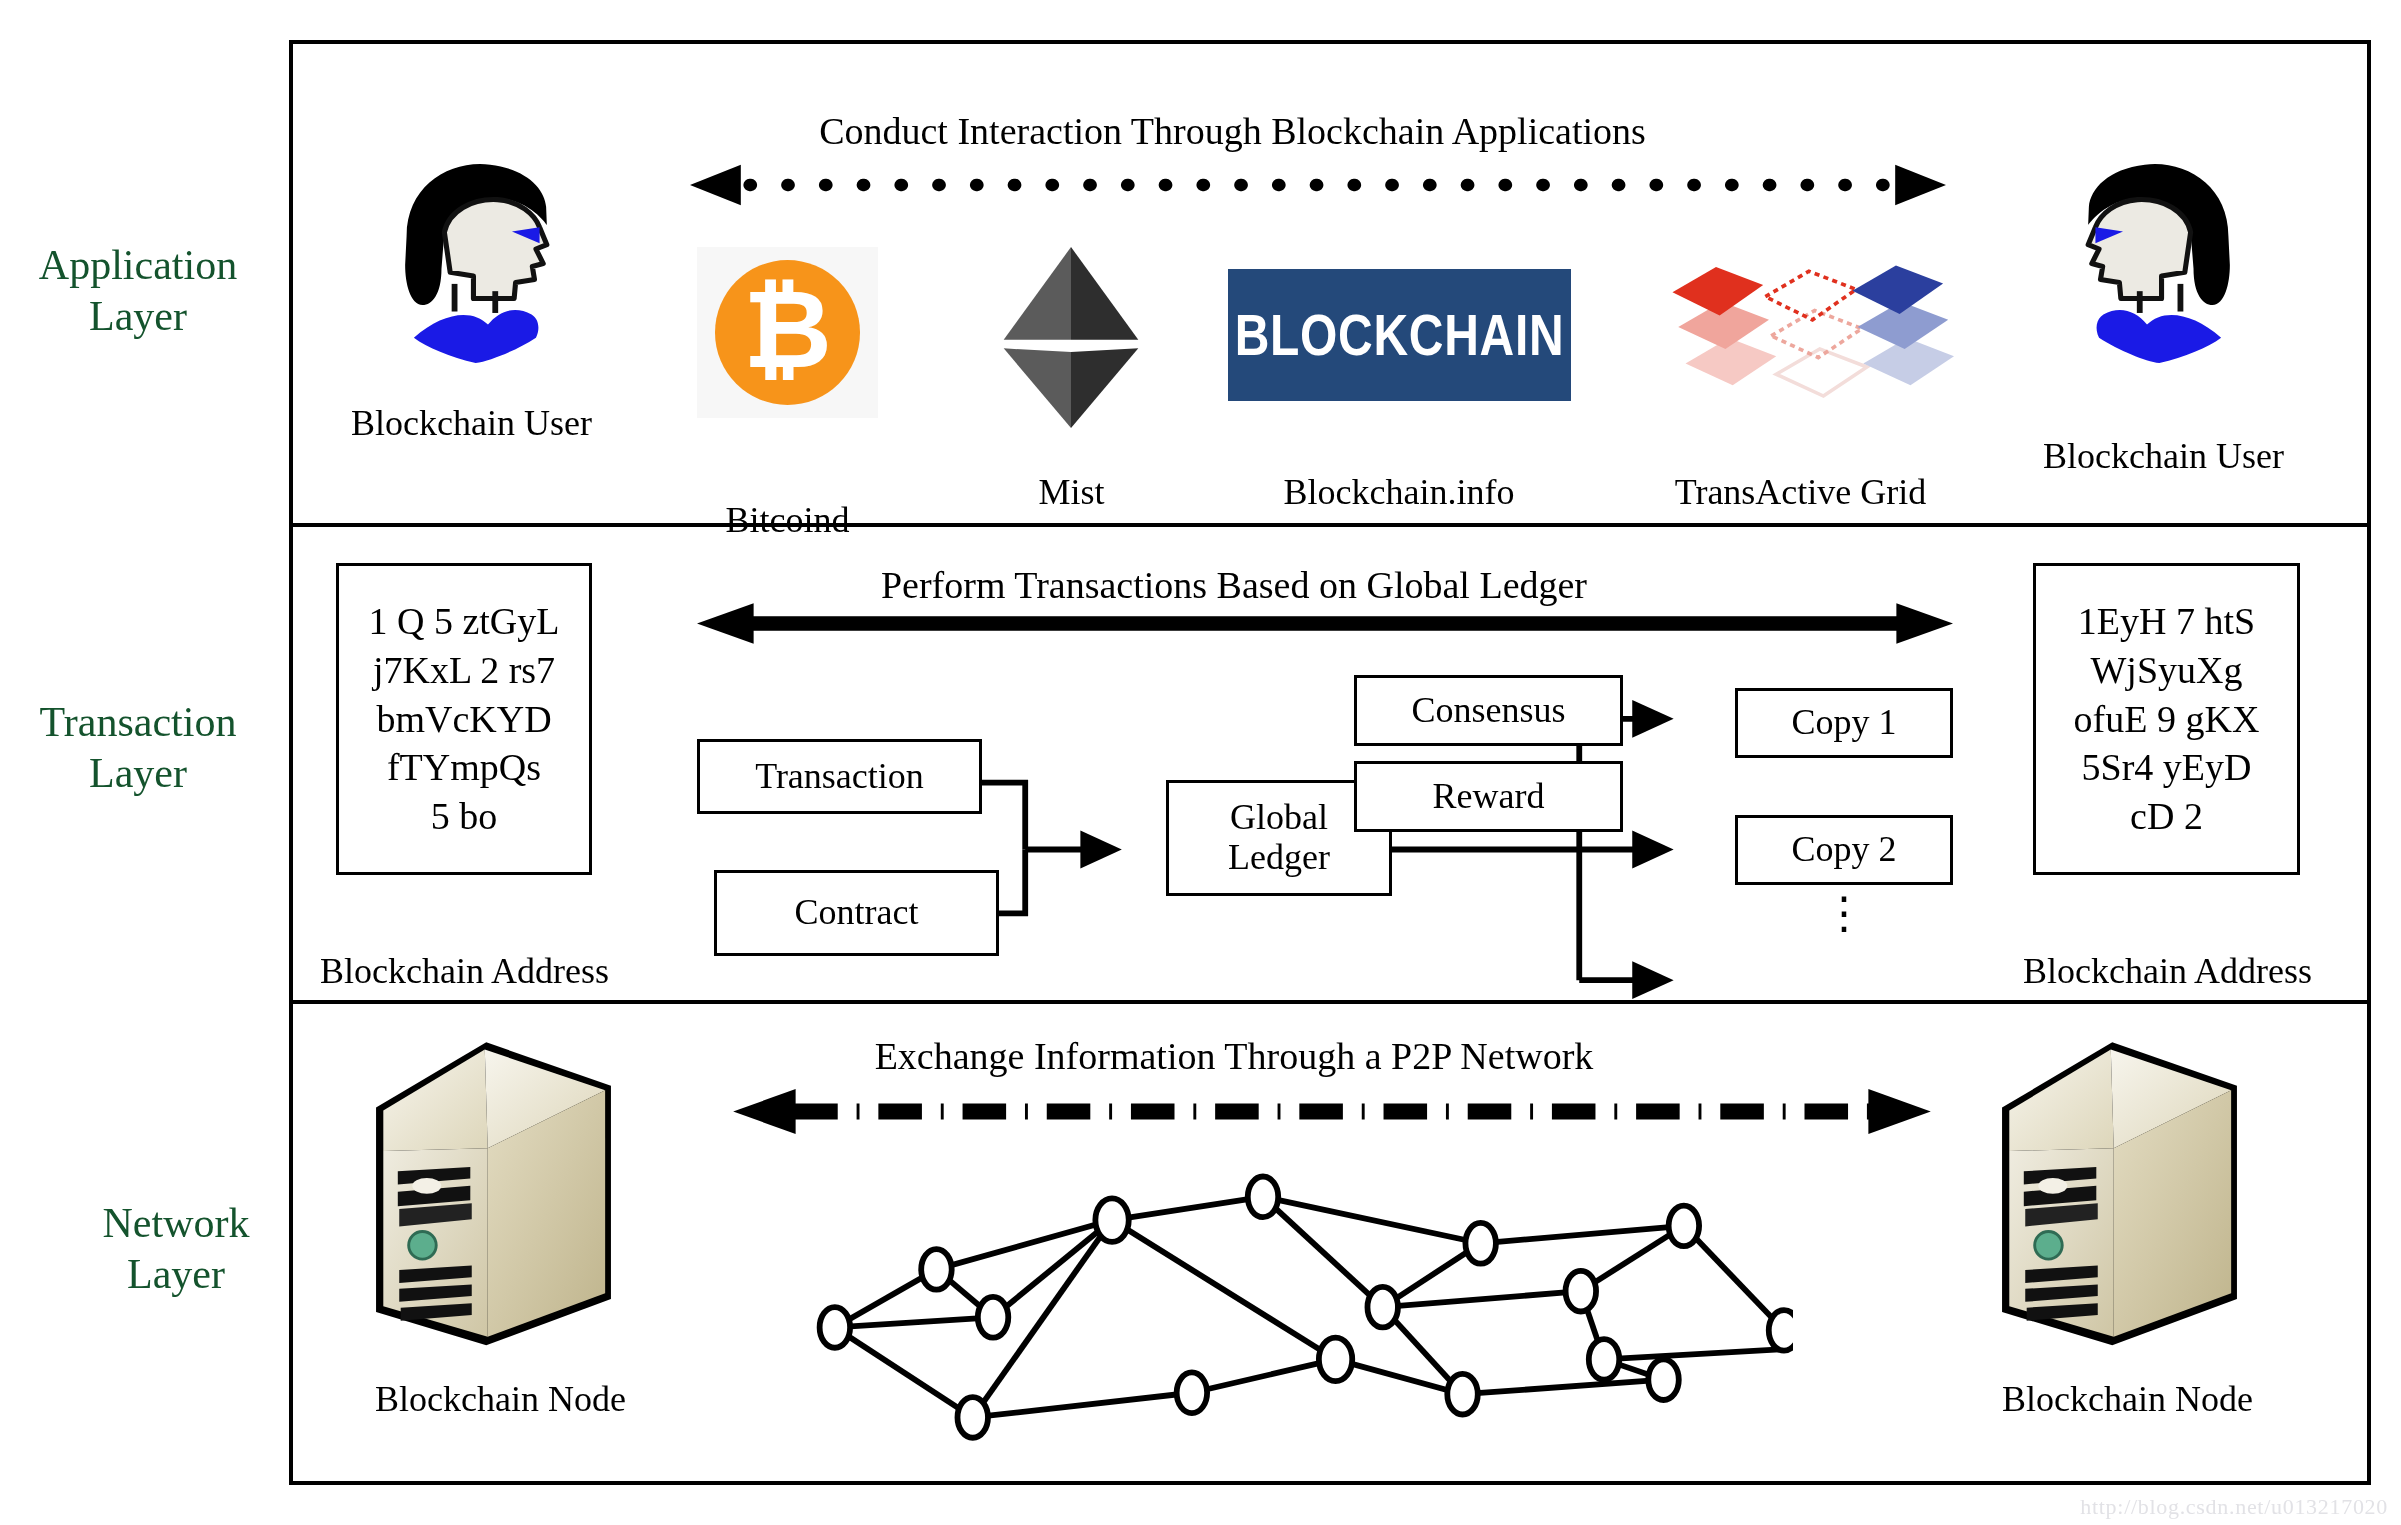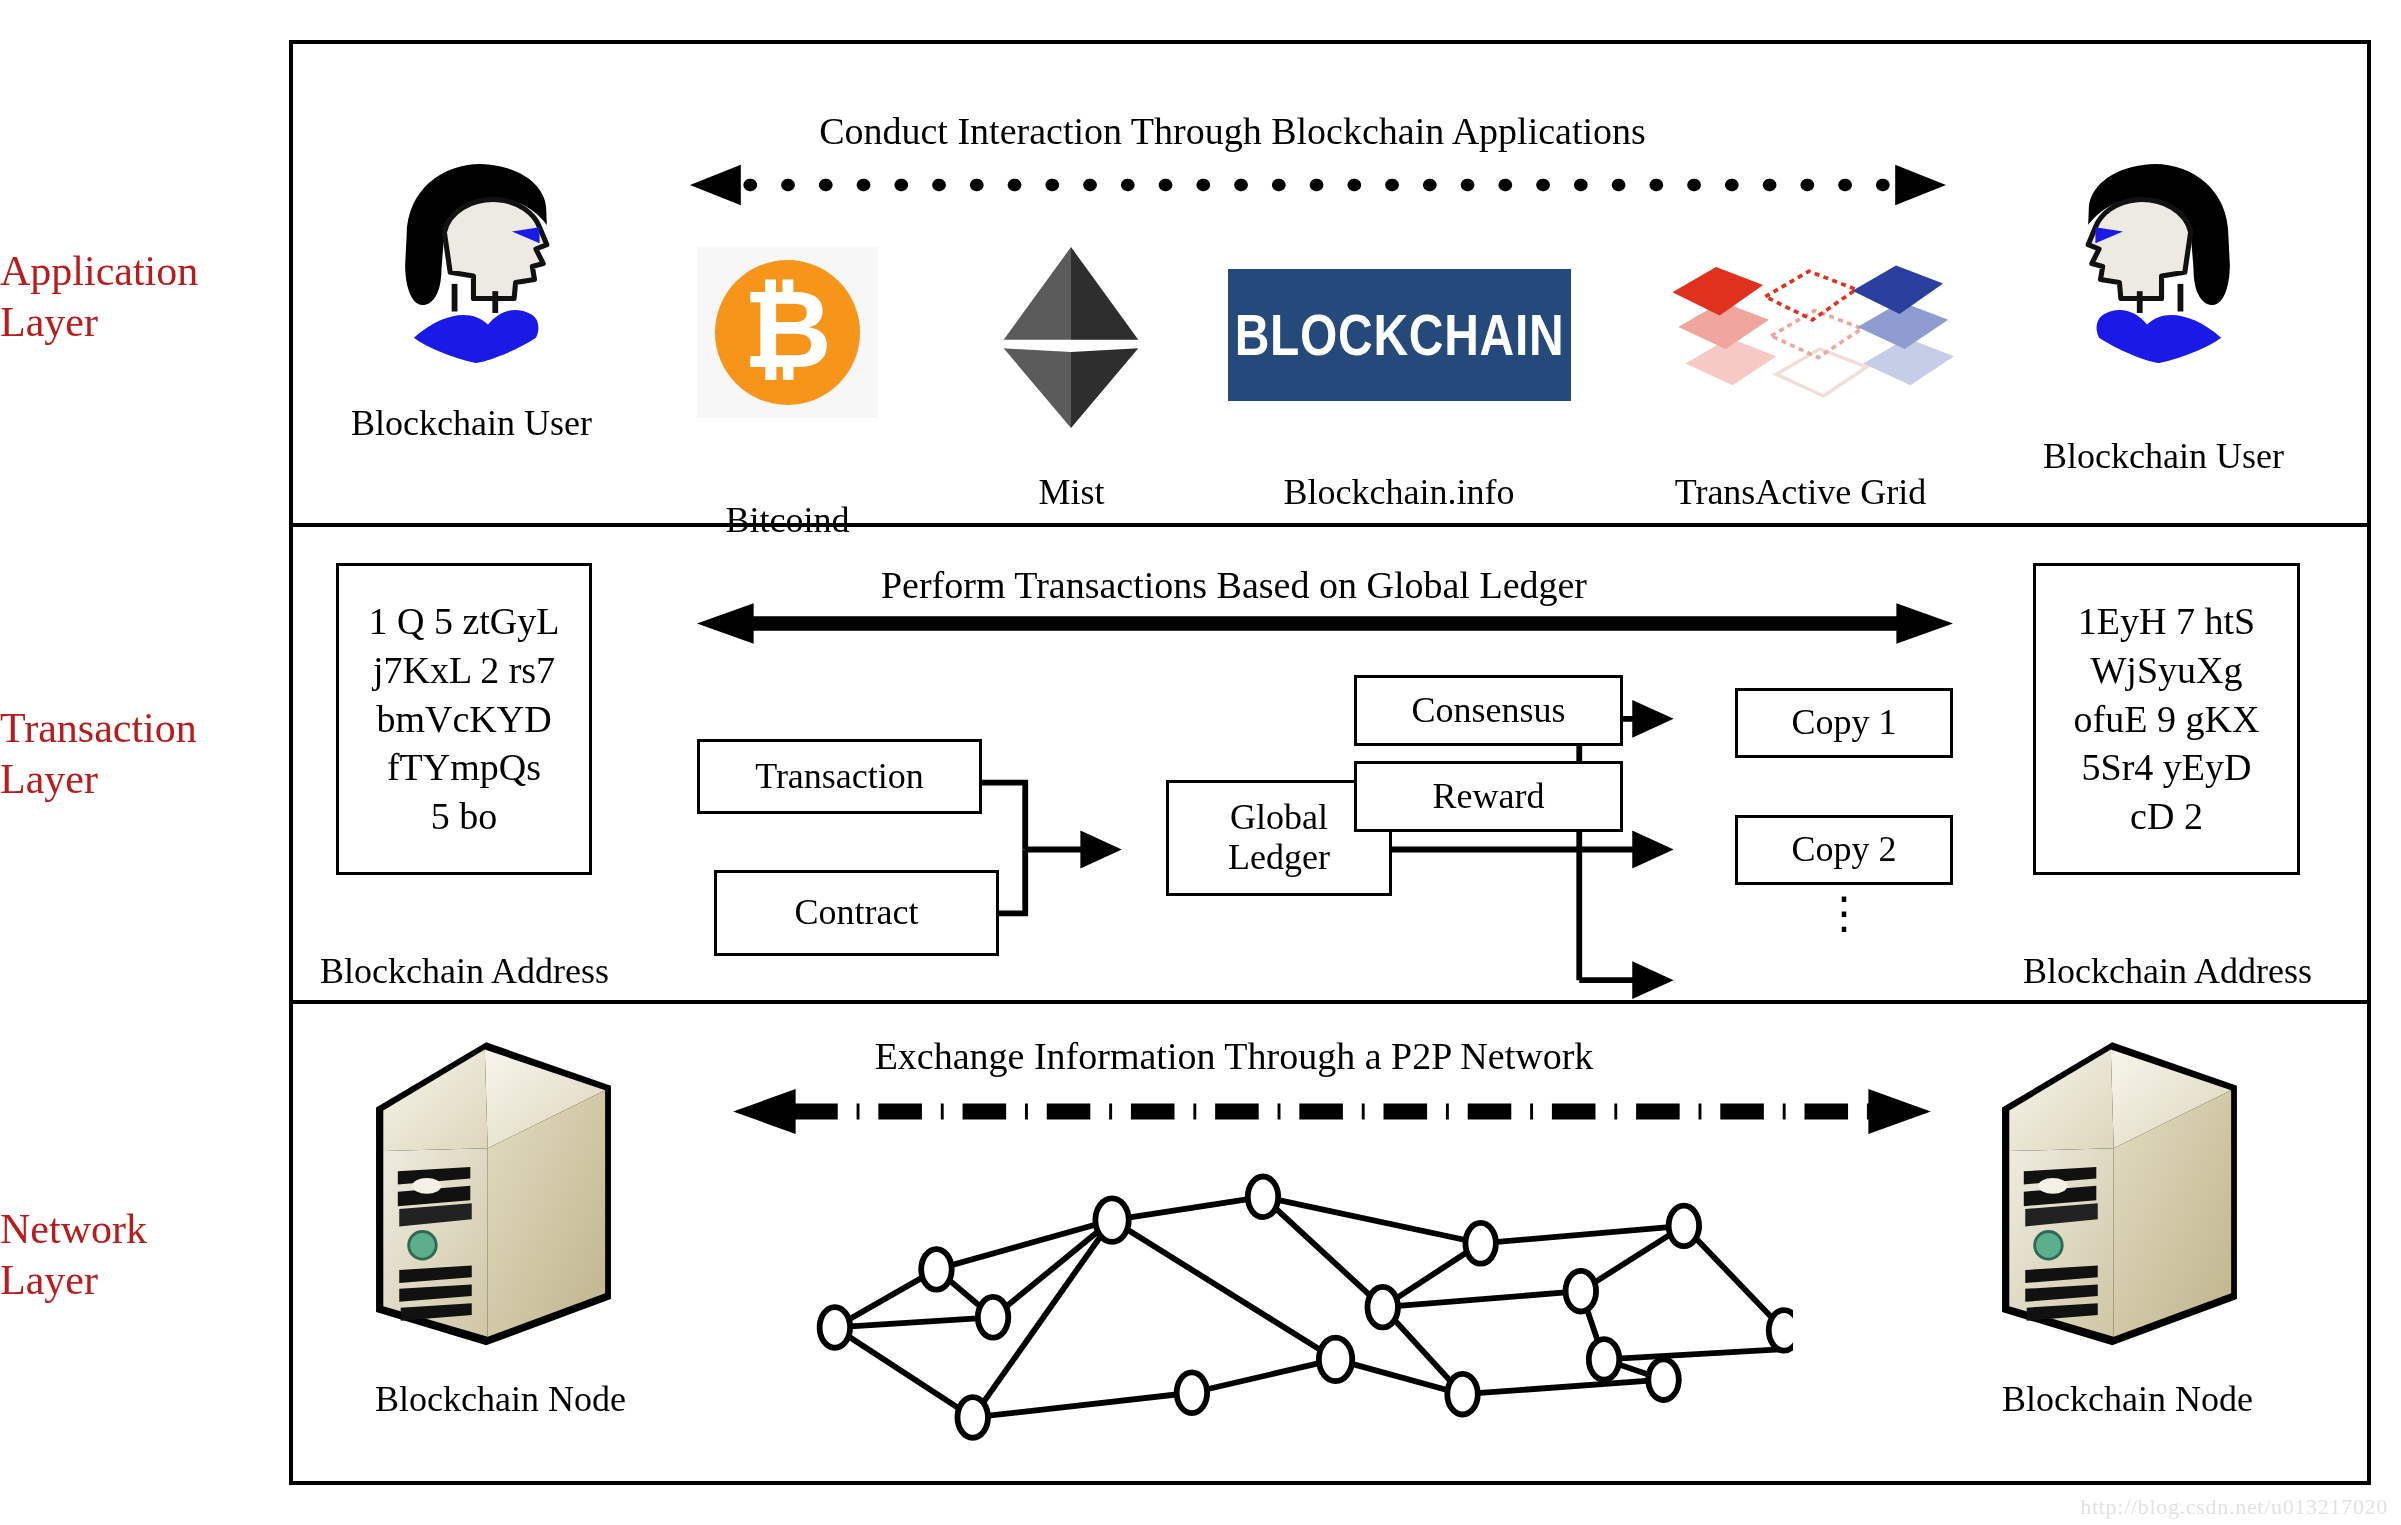--- a/index.html
+++ b/index.html
@@ -12,28 +12,28 @@
     font-family: "Liberation Serif", "DejaVu Serif", serif;
     color: #000000;
     overflow: hidden;
   }
   .stage { position: absolute; inset: 0; }
 
   
   .layer-label {
     position: absolute;
     width: 276px;
+    text-align: center;
     font-size: 42px;
     line-height: 1.22;
-    color: #b91c1c;
-    margin-top: 6px;
+    color: #14532d;
   }
   #lbl-app   { left: 0px;  top: 240px; }
   #lbl-tx    { left: 0px;  top: 697px; }
-  #lbl-net   { left: 0px;  top: 1198px; }
+  #lbl-net   { left: 0px;  top: 1198px; padding-left: 38px; }
 
   
   .frame {
     position: absolute;
     left: 289px; top: 40px;
     width: 2082px; height: 1445px;
     border: 4.4px solid #000;
     box-sizing: border-box;
   }
   .divider {

